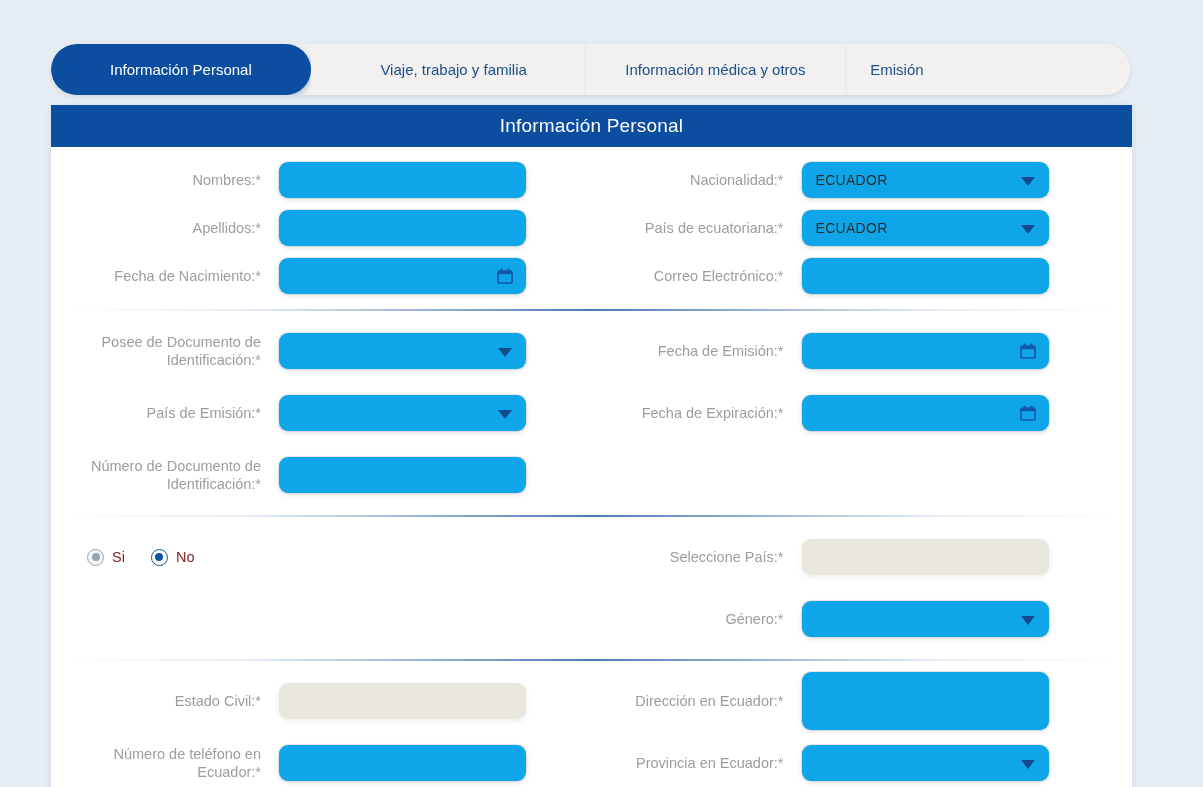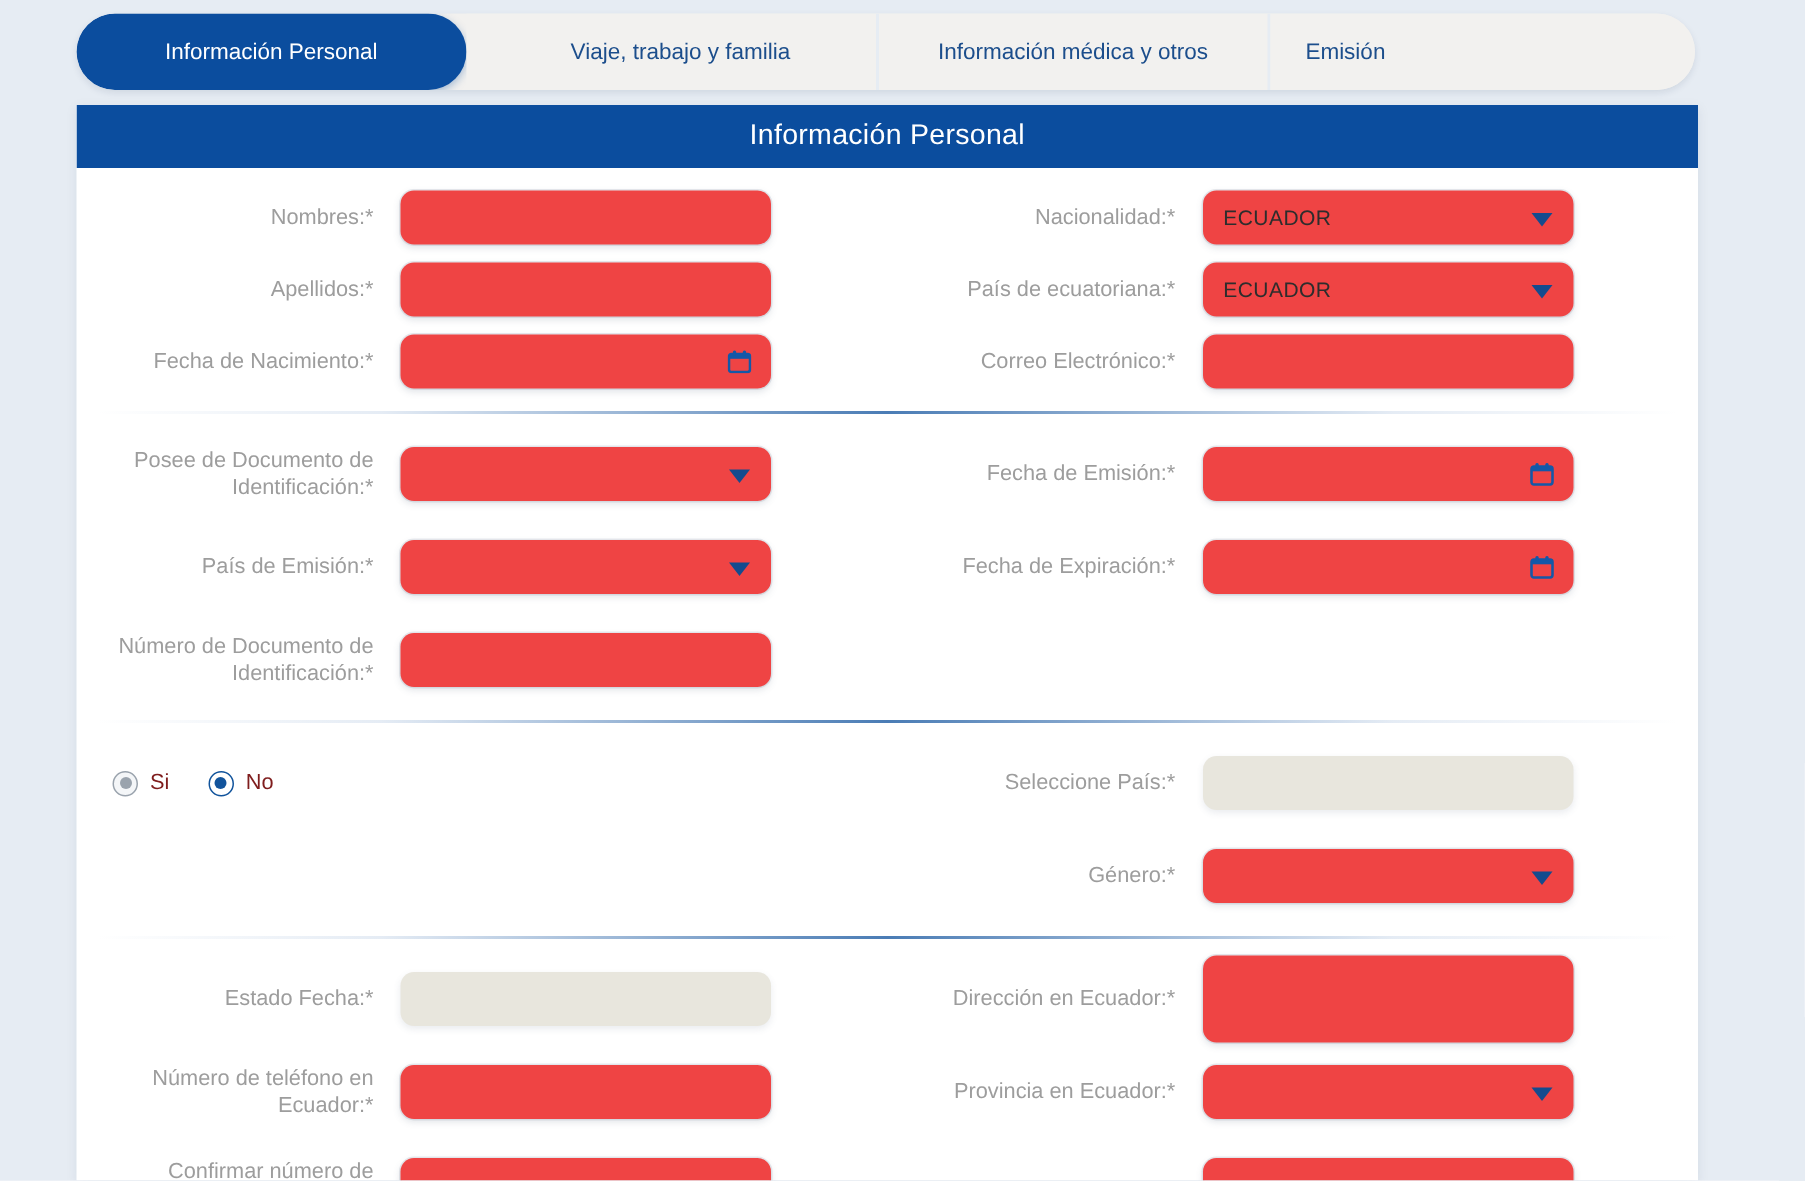--- a/index.html
+++ b/index.html
@@ -10,20 +10,21 @@
     overflow: hidden;
     background: #e6ecf3;
     font-family: "Liberation Sans", sans-serif;
   }
 
   .page {
     position: relative;
     width: 1203px;
     height: 554px;
     background: #e6ecf3;
+    margin-top: 35px;
   }
 
   
   .tabbar {
     position: absolute;
     left: 51px;
     top: 9px;
     width: 1079px;
     height: 51px;
     display: flex;
@@ -91,21 +92,21 @@
     margin: 0 14px;
     background: linear-gradient(to right,
        rgba(255,255,255,0) 0%,
        rgba(180,200,225,0.35) 18%,
        #4a7cb5 50%,
        rgba(180,200,225,0.35) 82%,
        rgba(255,255,255,0) 100%);
   }
 
   .col { width: 50%; padding-top: 9px; padding-bottom: 9px; }
-  .col-left  { padding-left: 16px; }
+  .col-left  { padding-left: 28px; }
   .col-right { padding-left: 10px; }
 
   .row {
     display: flex;
     align-items: center;
     min-height: 48px;
   }
   .row.tall { min-height: 62px; }
 
   .lbl {
@@ -118,21 +119,21 @@
     line-height: 18px;
   }
   .lbl.wide { width: 200px; flex: 0 0 200px; }
 
   .ctl { flex: 1 1 auto; position: relative; }
 
   
   .field {
     position: relative;
     height: 36px;
-    background: #ef4444;
+    background: #0ea5e9;
     border-radius: 9px;
     box-shadow: 0 2px 5px rgba(80,95,120,0.17),
                 0 0 0 1px rgba(230,232,236,0.9);
     display: flex;
     align-items: center;
     padding: 0 14px;
     font-size: 14px;
     color: #2a2a2a;
     cursor: text;
   }
@@ -402,21 +403,21 @@
 
       </div>
     </div>
 
     <div class="divider"></div>
 
     <div class="section">
       <div class="col col-left">
 
         <div class="row tall">
-          <div class="lbl wide">Estado Fecha:*</div>
+          <div class="lbl wide">Estado Civil:*</div>
           <div class="ctl">
             <div class="field w247 disabled">
               <span class="fval"></span>
             </div>
           </div>
         </div>
 
         <div class="row tall">
           <div class="lbl wide">Número de teléfono en Ecuador:*</div>
           <div class="ctl">

